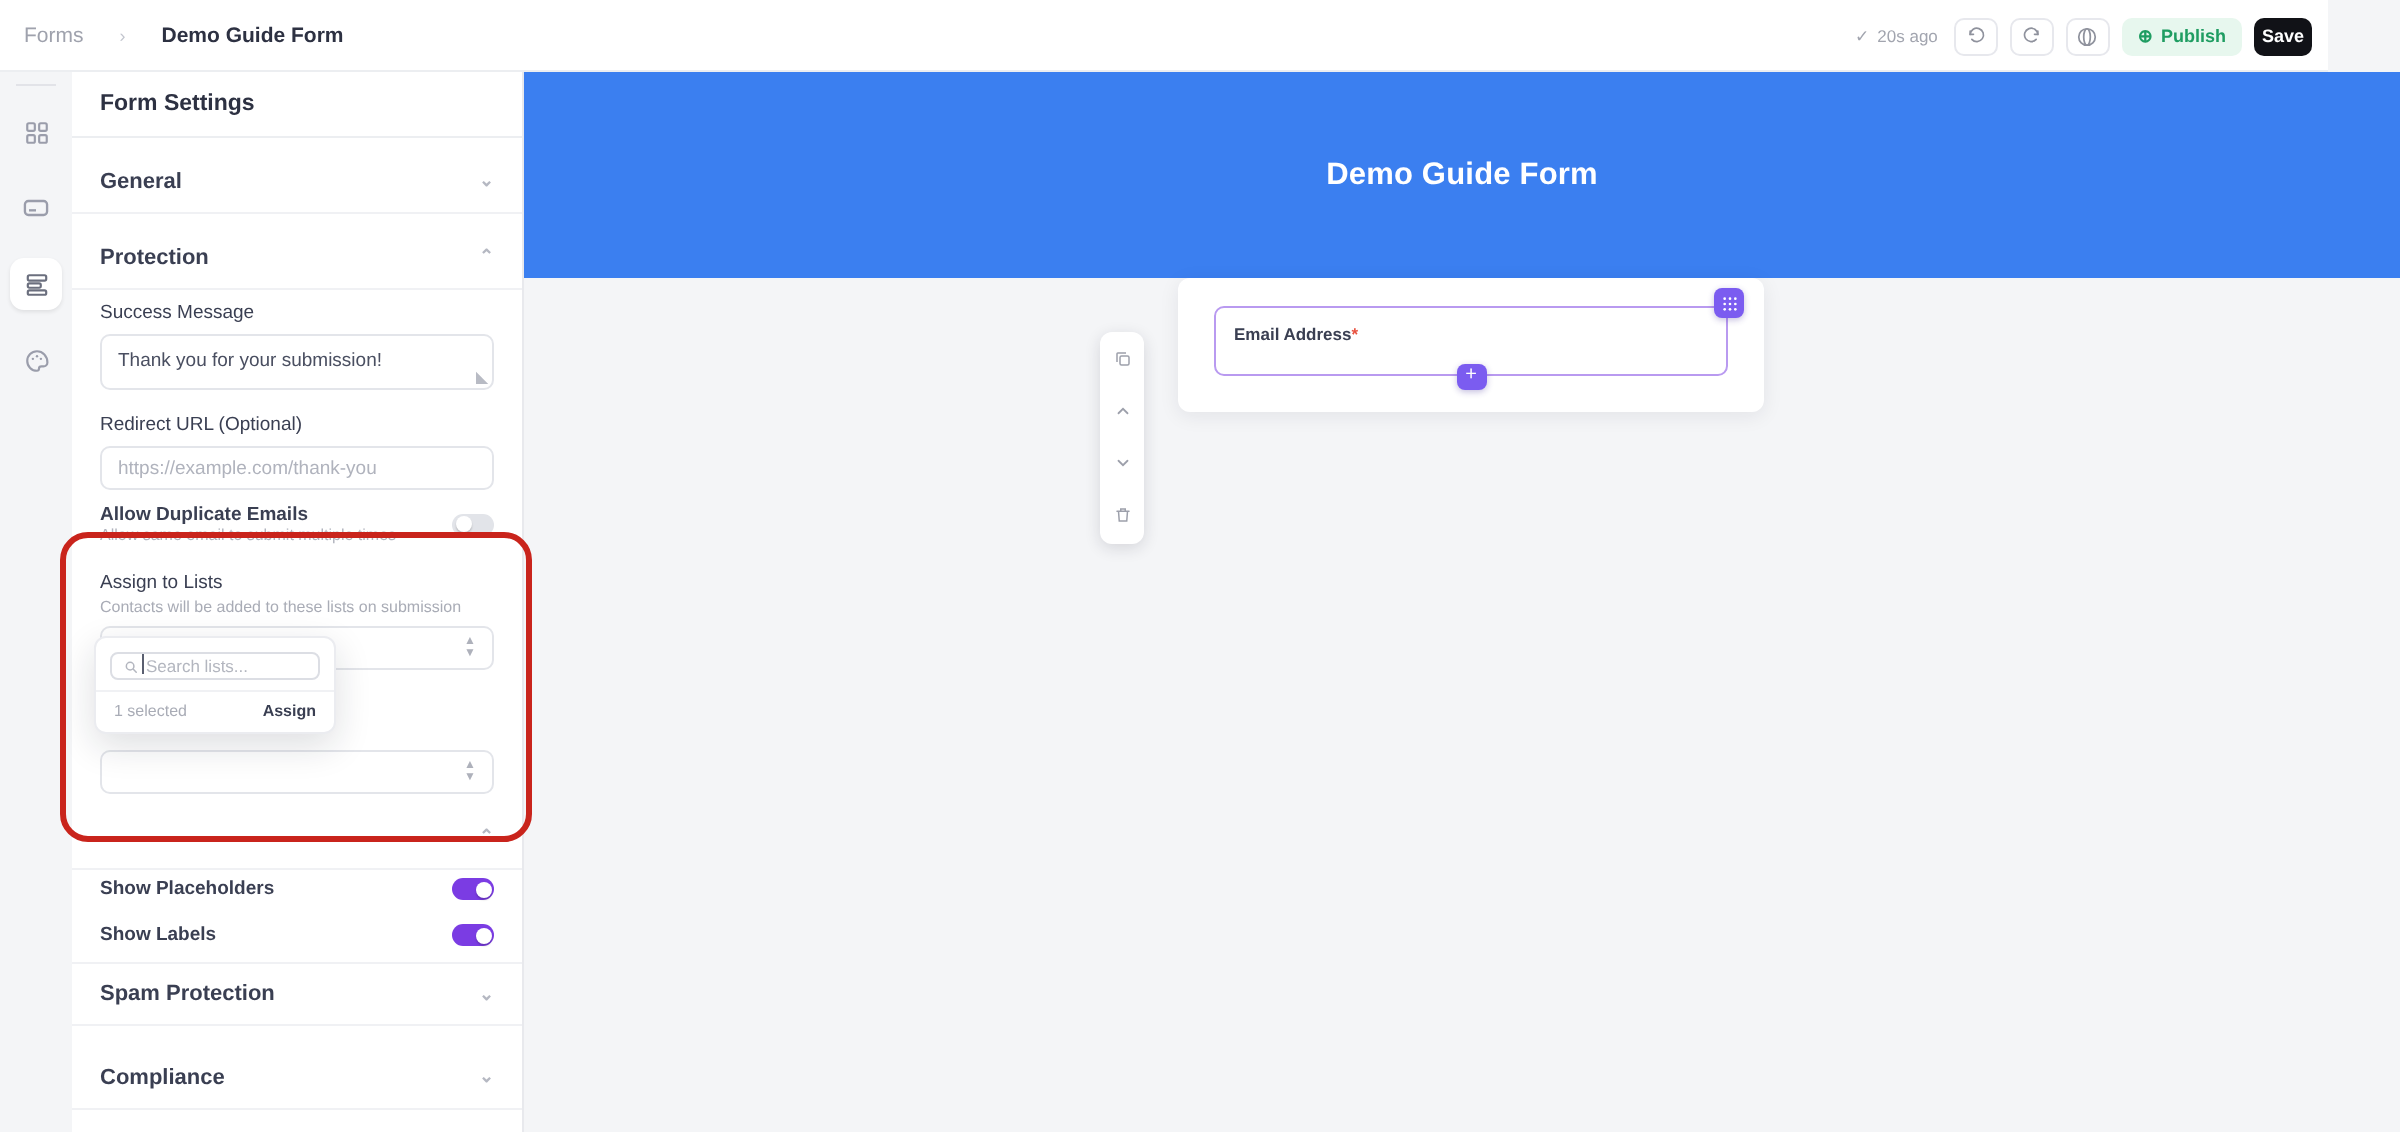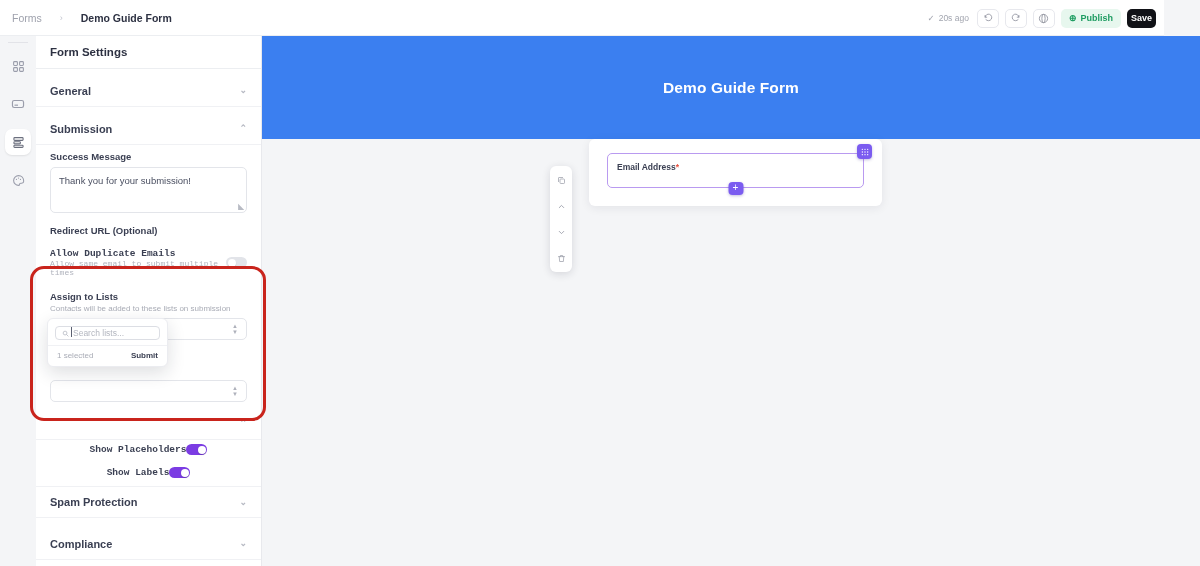--- a/index.html
+++ b/index.html
@@ -51,40 +51,39 @@
     font-size: 11.5px; font-weight: 700; color: #2d3142;
     border-bottom: 1px solid #eceef1;
   }
   .section-head {
     height: 32px; display: flex; align-items: center; justify-content: space-between;
     padding: 0 14px; font-size: 11px; font-weight: 600; color: #3a3f52;
     border-bottom: 1px solid #f0f1f4; margin-top: 6px;
   }
   .chev-ico { color: #b5b8c2; font-size: 9px; line-height: 1; }
   .field { padding: 6px 14px 0 14px; }
-  .field-label { font-size: 9.5px; font-weight: 700; color: #3a3f52; margin-bottom: 5px; }
+  .field-label { font-size: 9.5px; font-weight: 400; color: #3a3f52; margin-bottom: 5px; }
   .field-sub { font-size: 8px; color: #a9acb6; margin-top: -3px; margin-bottom: 5px; }
   .txtarea {
-    width: 100%; height: 46px; border: 1px solid #e3e5ea; border-radius: 5px;
+    width: 100%; height: 28px; border: 1px solid #e3e5ea; border-radius: 5px;
     font-size: 9.5px; color: #4a4f61; padding: 7px 8px; background: #fff;
     position: relative; font-family: inherit;
   }
   .txtarea .grip {
     position: absolute; right: 2px; bottom: 1px; font-size: 8px; color: #b8bbc4;
     transform: scaleX(-1);
   }
   .inp {
     width: 100%; height: 22px; border: 1px solid #e3e5ea; border-radius: 5px;
     font-size: 9.5px; color: #b0b3bd; padding: 0 8px; display: flex; align-items: center;
     background: #fff;
   }
   .toggle-row {
-    display: flex; align-items: center; justify-content: center;
+    display: flex; align-items: center; justify-content: space-between;
     padding: 7px 14px 4px 14px;
-    font-family: Liberation Mono, monospace;
   }
   .toggle-txt-main { font-size: 9.5px; font-weight: 700; color: #3a3f52; }
   .toggle-txt-sub { font-size: 8px; color: #b0b3bd; margin-top: 0; }
   .sw { width: 21px; height: 11px; border-radius: 6px; background: #e2e4e9; position: relative; flex: none; }
   .sw i { position: absolute; top: 1.5px; left: 1.5px; width: 8px; height: 8px; border-radius: 50%; background: #fff; box-shadow: 0 1px 1px rgba(0,0,0,.18); }
   .sw.on { background: #7b3ce3; }
   .sw.on i { left: auto; right: 1.5px; }
 
   .select {
     width: 100%; height: 22px; border: 1px solid #e3e5ea; border-radius: 5px;
@@ -238,34 +237,37 @@
 
     <div class="panel-body">
       <div class="panel-title">Form Settings</div>
 
       <div class="section-head">
         <span>General</span>
         <span class="chev-ico">⌄</span>
       </div>
 
       <div class="section-head">
-        <span>Submission</span>
+        <span>Protection</span>
         <span class="chev-ico">⌃</span>
       </div>
 
       <div class="field">
         <div class="field-label">Success Message</div>
         <div class="txtarea">
           <span>Thank you for your submission!</span>
           <span class="grip">◢</span>
         </div>
       </div>
 
       <div class="field">
         <div class="field-label" style="margin-top:6px">Redirect URL (Optional)</div>
+        <div class="inp">
+          <span>https://example.com/thank-you</span>
+        </div>
       </div>
 
       <div class="toggle-row">
         <div>
           <div class="toggle-txt-main">Allow Duplicate Emails</div>
           <div class="toggle-txt-sub">Allow same email to submit multiple times</div>
         </div>
         <div class="sw">
             <i></i>
           </div>
@@ -417,19 +419,19 @@
       <div class="pop-search">
         <svg width="7" height="7" viewBox="0 0 24 24" fill="none" stroke="#b3b6bf" stroke-width="2.6">
             <circle cx="10.5" cy="10.5" r="6.5"></circle>
             <line x1="16" y1="16" x2="21" y2="21" stroke-linecap="round"></line>
           </svg>
         <span class="ph">Search lists...</span>
       </div>
     </div>
     <div class="pop-foot">
       <span>1 selected</span>
-      <span class="clear">Submit</span>
+      <span class="clear">Assign</span>
     </div>
   </div>
 
   <div class="redbox"></div>
 
 </div>
 
 </body></html>

